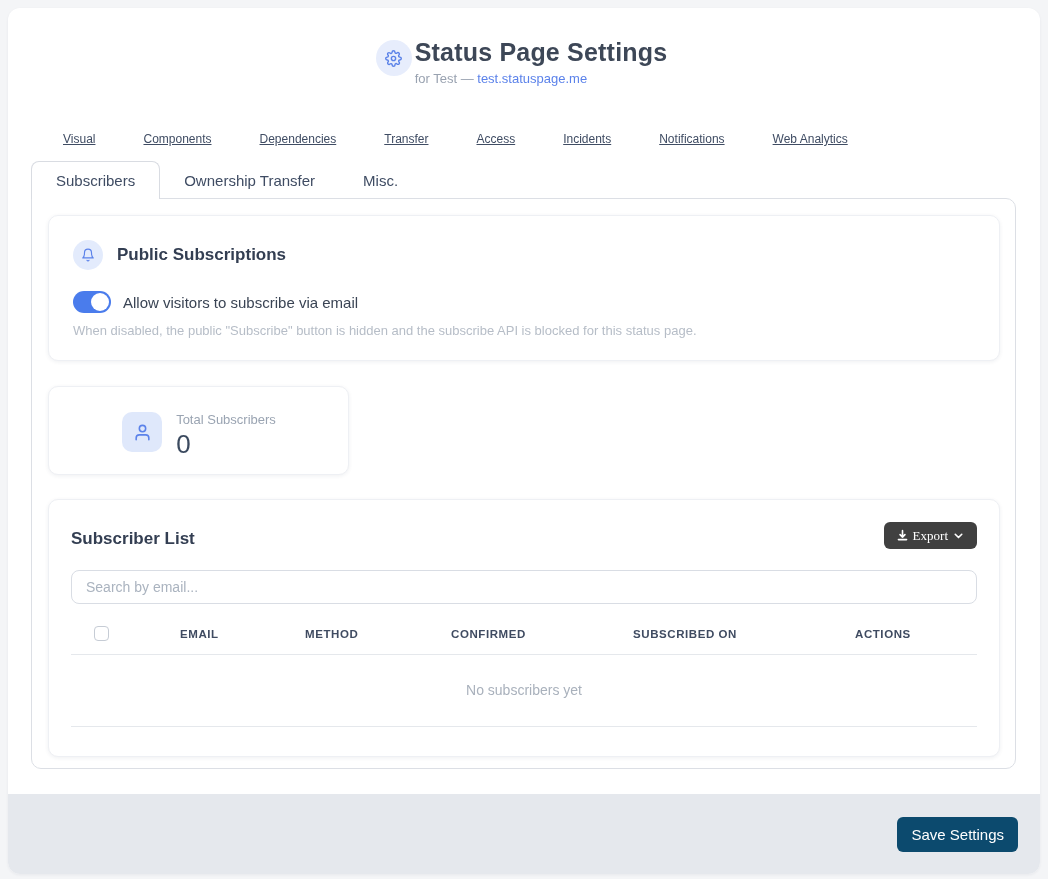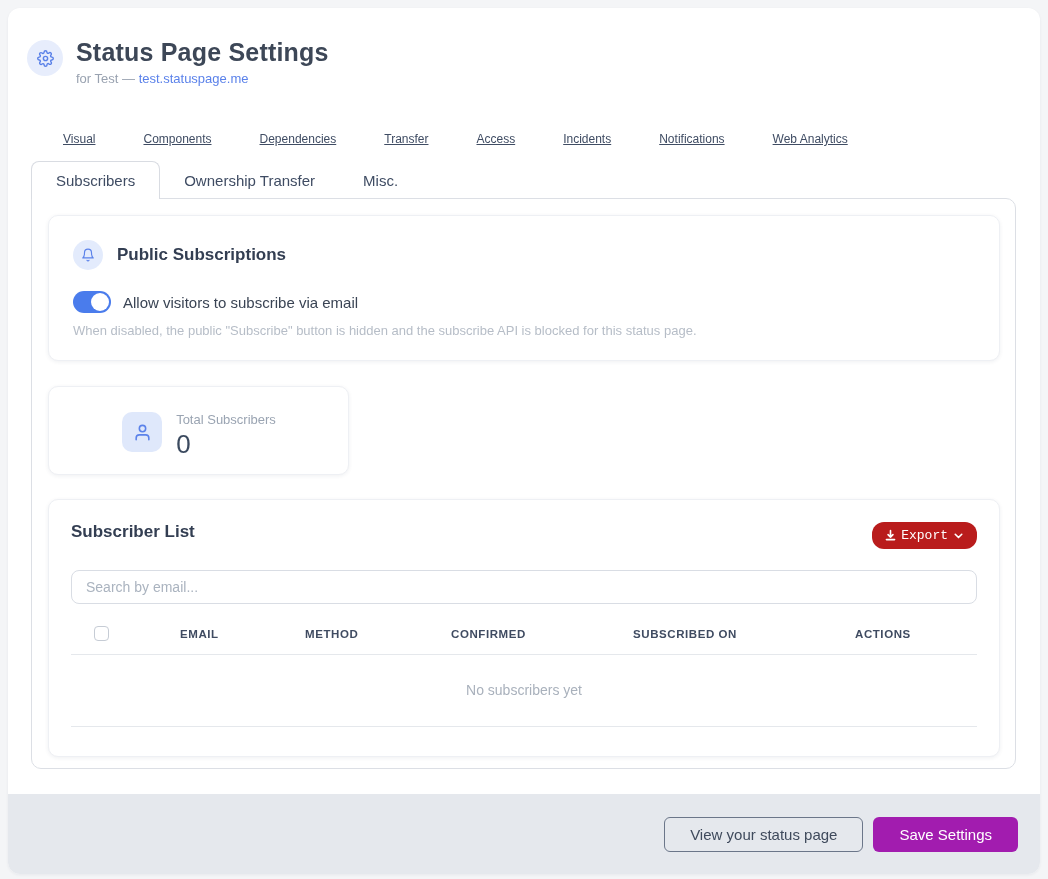--- a/index.html
+++ b/index.html
@@ -14,21 +14,21 @@
     width: 1032px;
     min-height: 861px;
     background: #ffffff;
     border-radius: 12px;
     box-shadow: 0 1px 3px rgba(30,40,70,0.06);
     display: flex;
     flex-direction: column;
     overflow: hidden;
   }
   
-  .header { display: flex; gap: 13px; padding: 30px 24px 0 19px; align-items: flex-start; }
+  .header { display: flex; gap: 3px; padding: 30px 24px 0 19px; align-items: flex-start; justify-content: center; }
   .header-badge {
     width: 36px; height: 36px; border-radius: 50%;
     background: #e7edfc; display: flex; align-items: center; justify-content: center;
     flex: 0 0 auto; margin-top: 2px;
   }
   .header-badge svg { width: 17px; height: 17px; stroke: #5b82e8; fill: none; stroke-width: 2; stroke-linecap: round; stroke-linejoin: round; }
   .page-title { font-size: 25px; font-weight: 700; color: #3d4757; letter-spacing: 0.2px; }
   .page-subtitle { margin-top: 4px; font-size: 13px; color: #99a2b0; }
   .page-subtitle a { color: #5b82ea; text-decoration: none; font-weight: 500; }
   
@@ -89,26 +89,26 @@
   .card-stat { width: 301px; height: 89px; padding: 25px 20px 0 21px; margin-bottom: 24px; display: flex; gap: 14px; justify-content: center; }
   .stat-icon {
     width: 40px; height: 40px; border-radius: 10px;
     background: #dfe8fb; display: flex; align-items: center; justify-content: center; flex: 0 0 auto;
   }
   .stat-icon svg { width: 19px; height: 19px; stroke: #5b82ea; fill: none; stroke-width: 2; stroke-linecap: round; stroke-linejoin: round; }
   .stat-label { font-size: 13px; color: #9aa4b2; }
   .stat-value { font-size: 26px; font-weight: 500; color: #3b4a5f; margin-top: 2px; }
   
   .card-list { padding: 22px 22px 29px 22px; }
-  .list-head { display: flex; align-items: flex-start; justify-content: space-between; }
+  .list-head { display: flex; align-items: flex-end; justify-content: space-between; }
   .export-btn {
     display: flex; align-items: center; gap: 4px;
-    background: #b91c1c; color: #ffffff; border: none; cursor: pointer;
-    font-size: 13px; font-family: Liberation Mono, monospace;
-    border-radius: 12px; padding: 6px 12px; height: 27px;
+    background: #404040; color: #ffffff; border: none; cursor: pointer;
+    font-size: 13px; font-family: Liberation Serif, serif;
+    border-radius: 6px; padding: 6px 12px; height: 27px;
   }
   .export-btn svg { width: 13px; height: 13px; stroke: #ffffff; fill: none; stroke-width: 2; stroke-linecap: round; stroke-linejoin: round; }
   .search-input {
     margin-top: 21px; width: 100%; height: 34px;
     border: 1px solid #d9dde4; border-radius: 8px;
     padding: 0 14px; font-size: 14px; font-family: inherit; color: #000000;
     outline: none;
   }
   .search-input::placeholder { color: #aab3bf; }
   .sub-table { margin-top: 22px; }
@@ -135,22 +135,22 @@
     height: 80px; background: #e5e8ed;
     display: flex; align-items: center; justify-content: flex-end;
     gap: 10px; padding-right: 22px;
   }
   .btn { font-family: inherit; font-size: 15px; height: 35px; border-radius: 6px; cursor: pointer; }
   .btn-outline {
     background: transparent; border: 1px solid #6b7689; color: #3f4a5c;
     padding: 0 25px;
   }
   .btn-primary {
-    background: #a21caf; border: none; color: #ffffff;
-    padding: 0 26px;
+    background: #0c4a6e; border: none; color: #ffffff;
+    padding: 0 14px;
   }
 </style>
 </head>
 <body>
 
 <div class="page-card">
 
   <div class="header">
     <div class="header-badge">
       <svg viewBox="0 0 24 24">
@@ -242,17 +242,16 @@
         </div>
         <div class="empty-row">No subscribers yet</div>
       </div>
     </div>
 
   </div>
 
   <div class="panel-footer-spacer"></div>
 
   <div class="footer-bar">
-    <button class="btn btn-outline">View your status page</button>
     <button class="btn btn-primary">Save Settings</button>
   </div>
 
 </div>
 
 </body></html>

